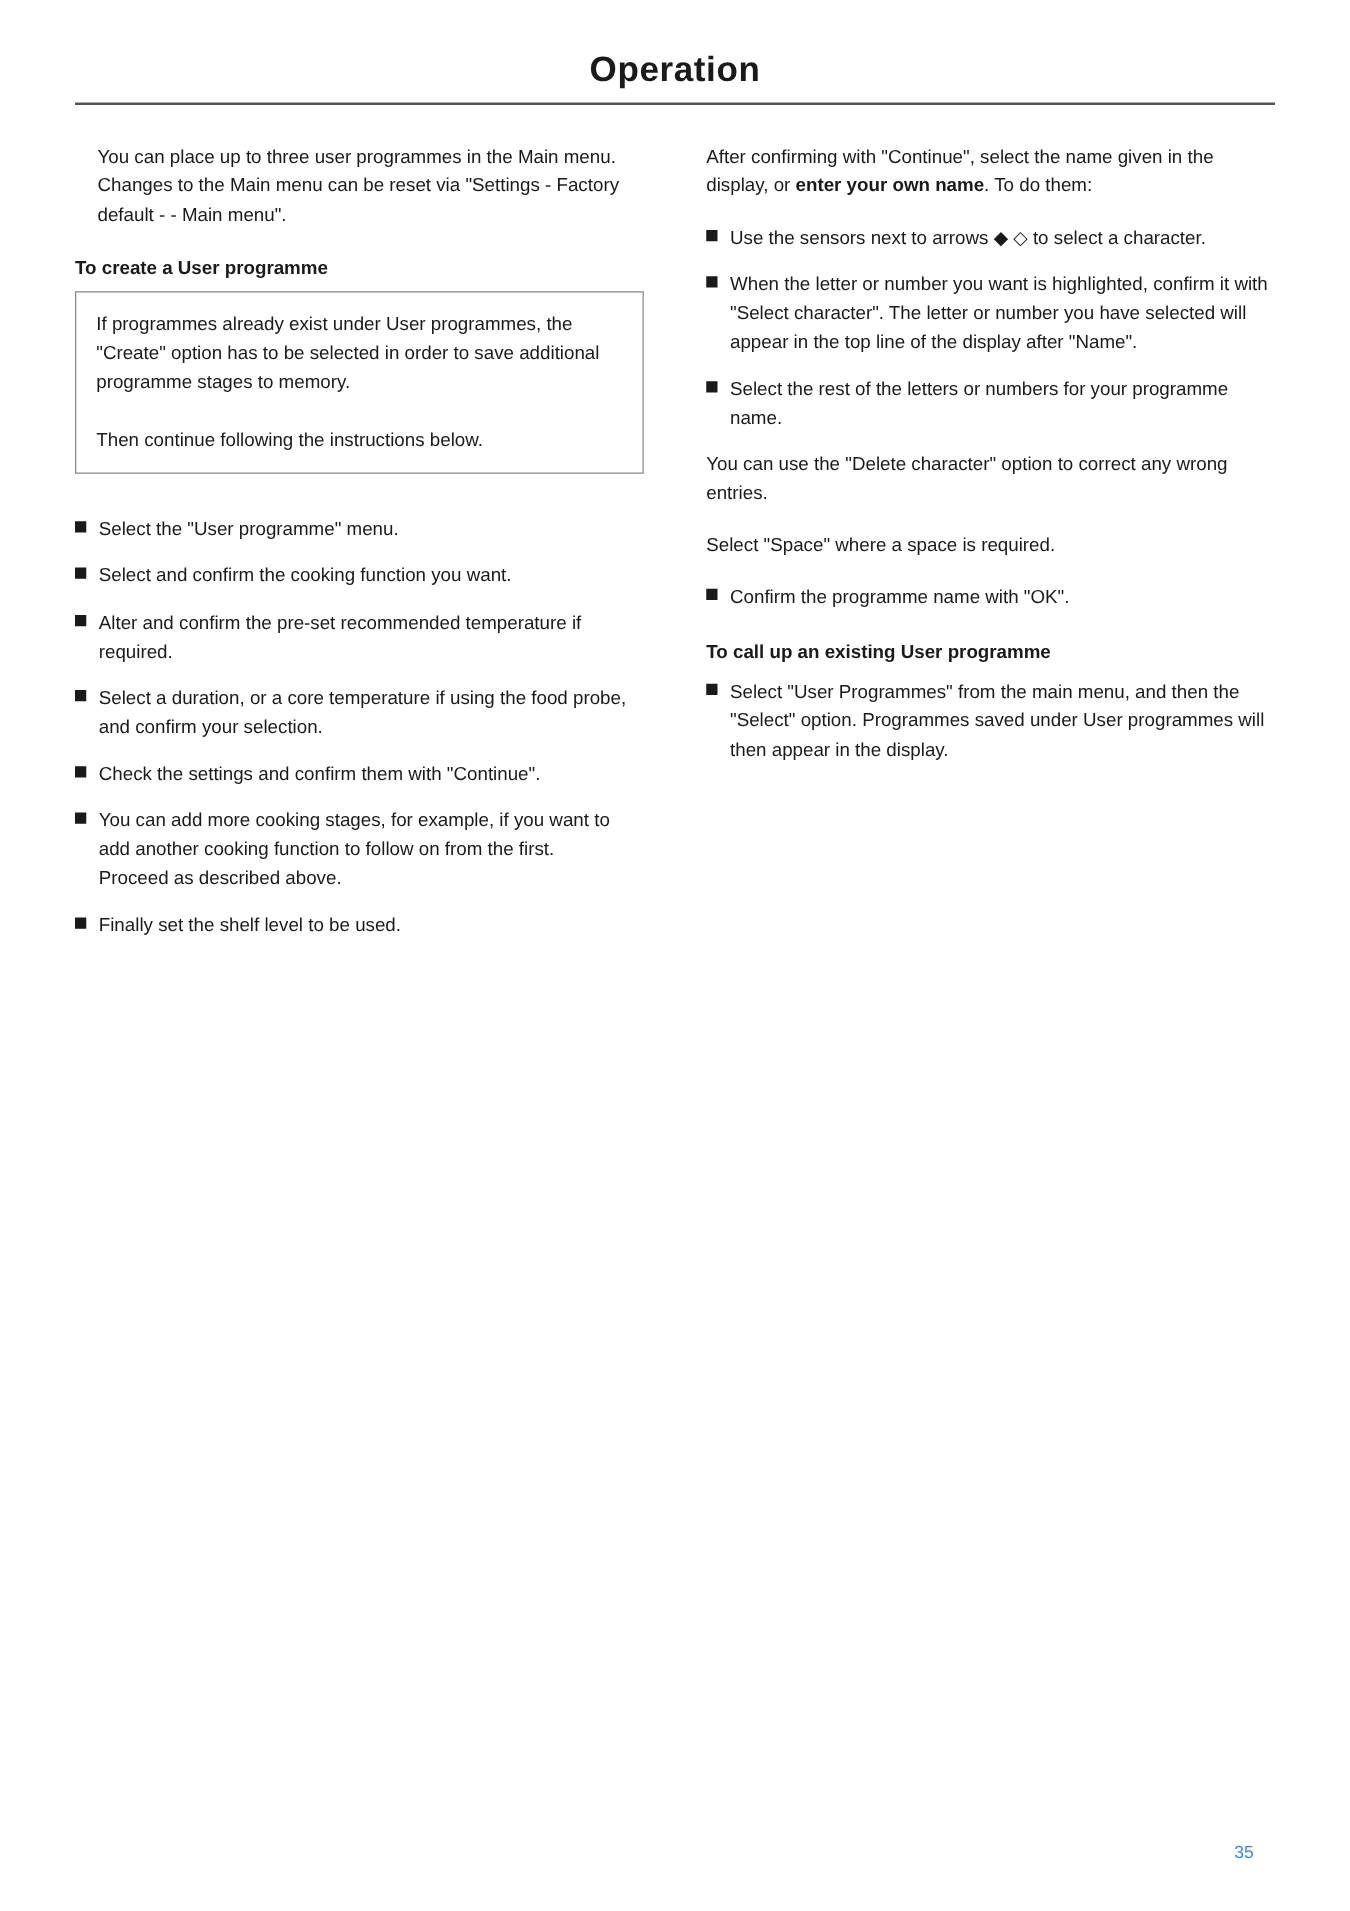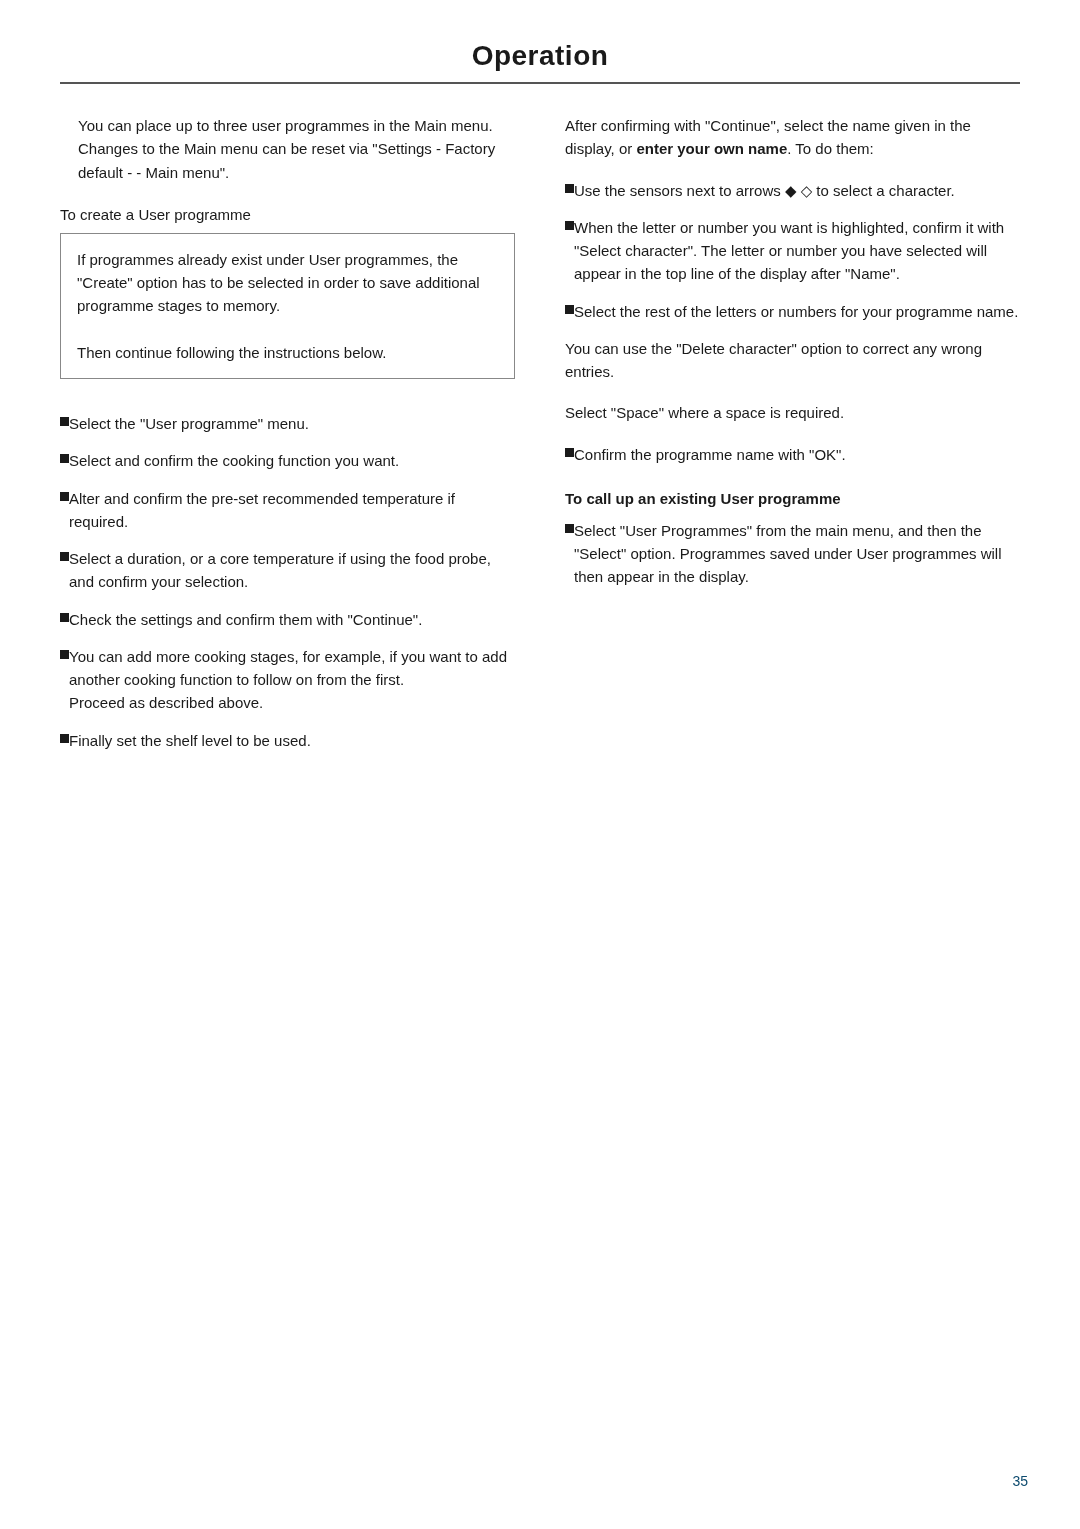--- a/index.html
+++ b/index.html
@@ -81,21 +81,21 @@
       flex-shrink: 0;
     }
 
     .bullet-indent {
       padding-left: 18px;
       line-height: 1.55;
     }
 
     
     .sub-heading {
-      font-weight: normal;
+      font-weight: bold;
       margin-bottom: 10px;
       margin-top: 8px;
     }
 
     
     .info-box {
       border: 1.5px solid #888;
       padding: 14px 16px;
       margin-bottom: 33px;
       line-height: 1.55;
@@ -104,21 +104,21 @@
     
     .sq-bullet-list {
       list-style: none;
       padding: 0;
       margin: 0;
     }
 
     .sq-bullet-item {
       display: flex;
       align-items: flex-start;
-      gap: 0;
+      gap: 10px;
       margin-bottom: 14px;
       line-height: 1.55;
     }
 
     .sq-bullet-icon {
       display: inline-block;
       width: 9px;
       height: 9px;
       background: #1a1a1a;
       flex-shrink: 0;
@@ -139,23 +139,23 @@
     .section-heading {
       font-weight: bold;
       margin-bottom: 12px;
       margin-top: 24px;
     }
 
     
     .page-number {
       position: absolute;
       bottom: 40px;
-      right: 52px;
+      right: 77px;
       font-size: 14px;
-      color: #0c4a6e;
+      color: #3b82f6;
     }
   </style>
 </head>
 <body>
 
 <div class="page-container">
 
   <div class="page-header">
     <h1 class="page-title">Operation</h1>
   </div>

